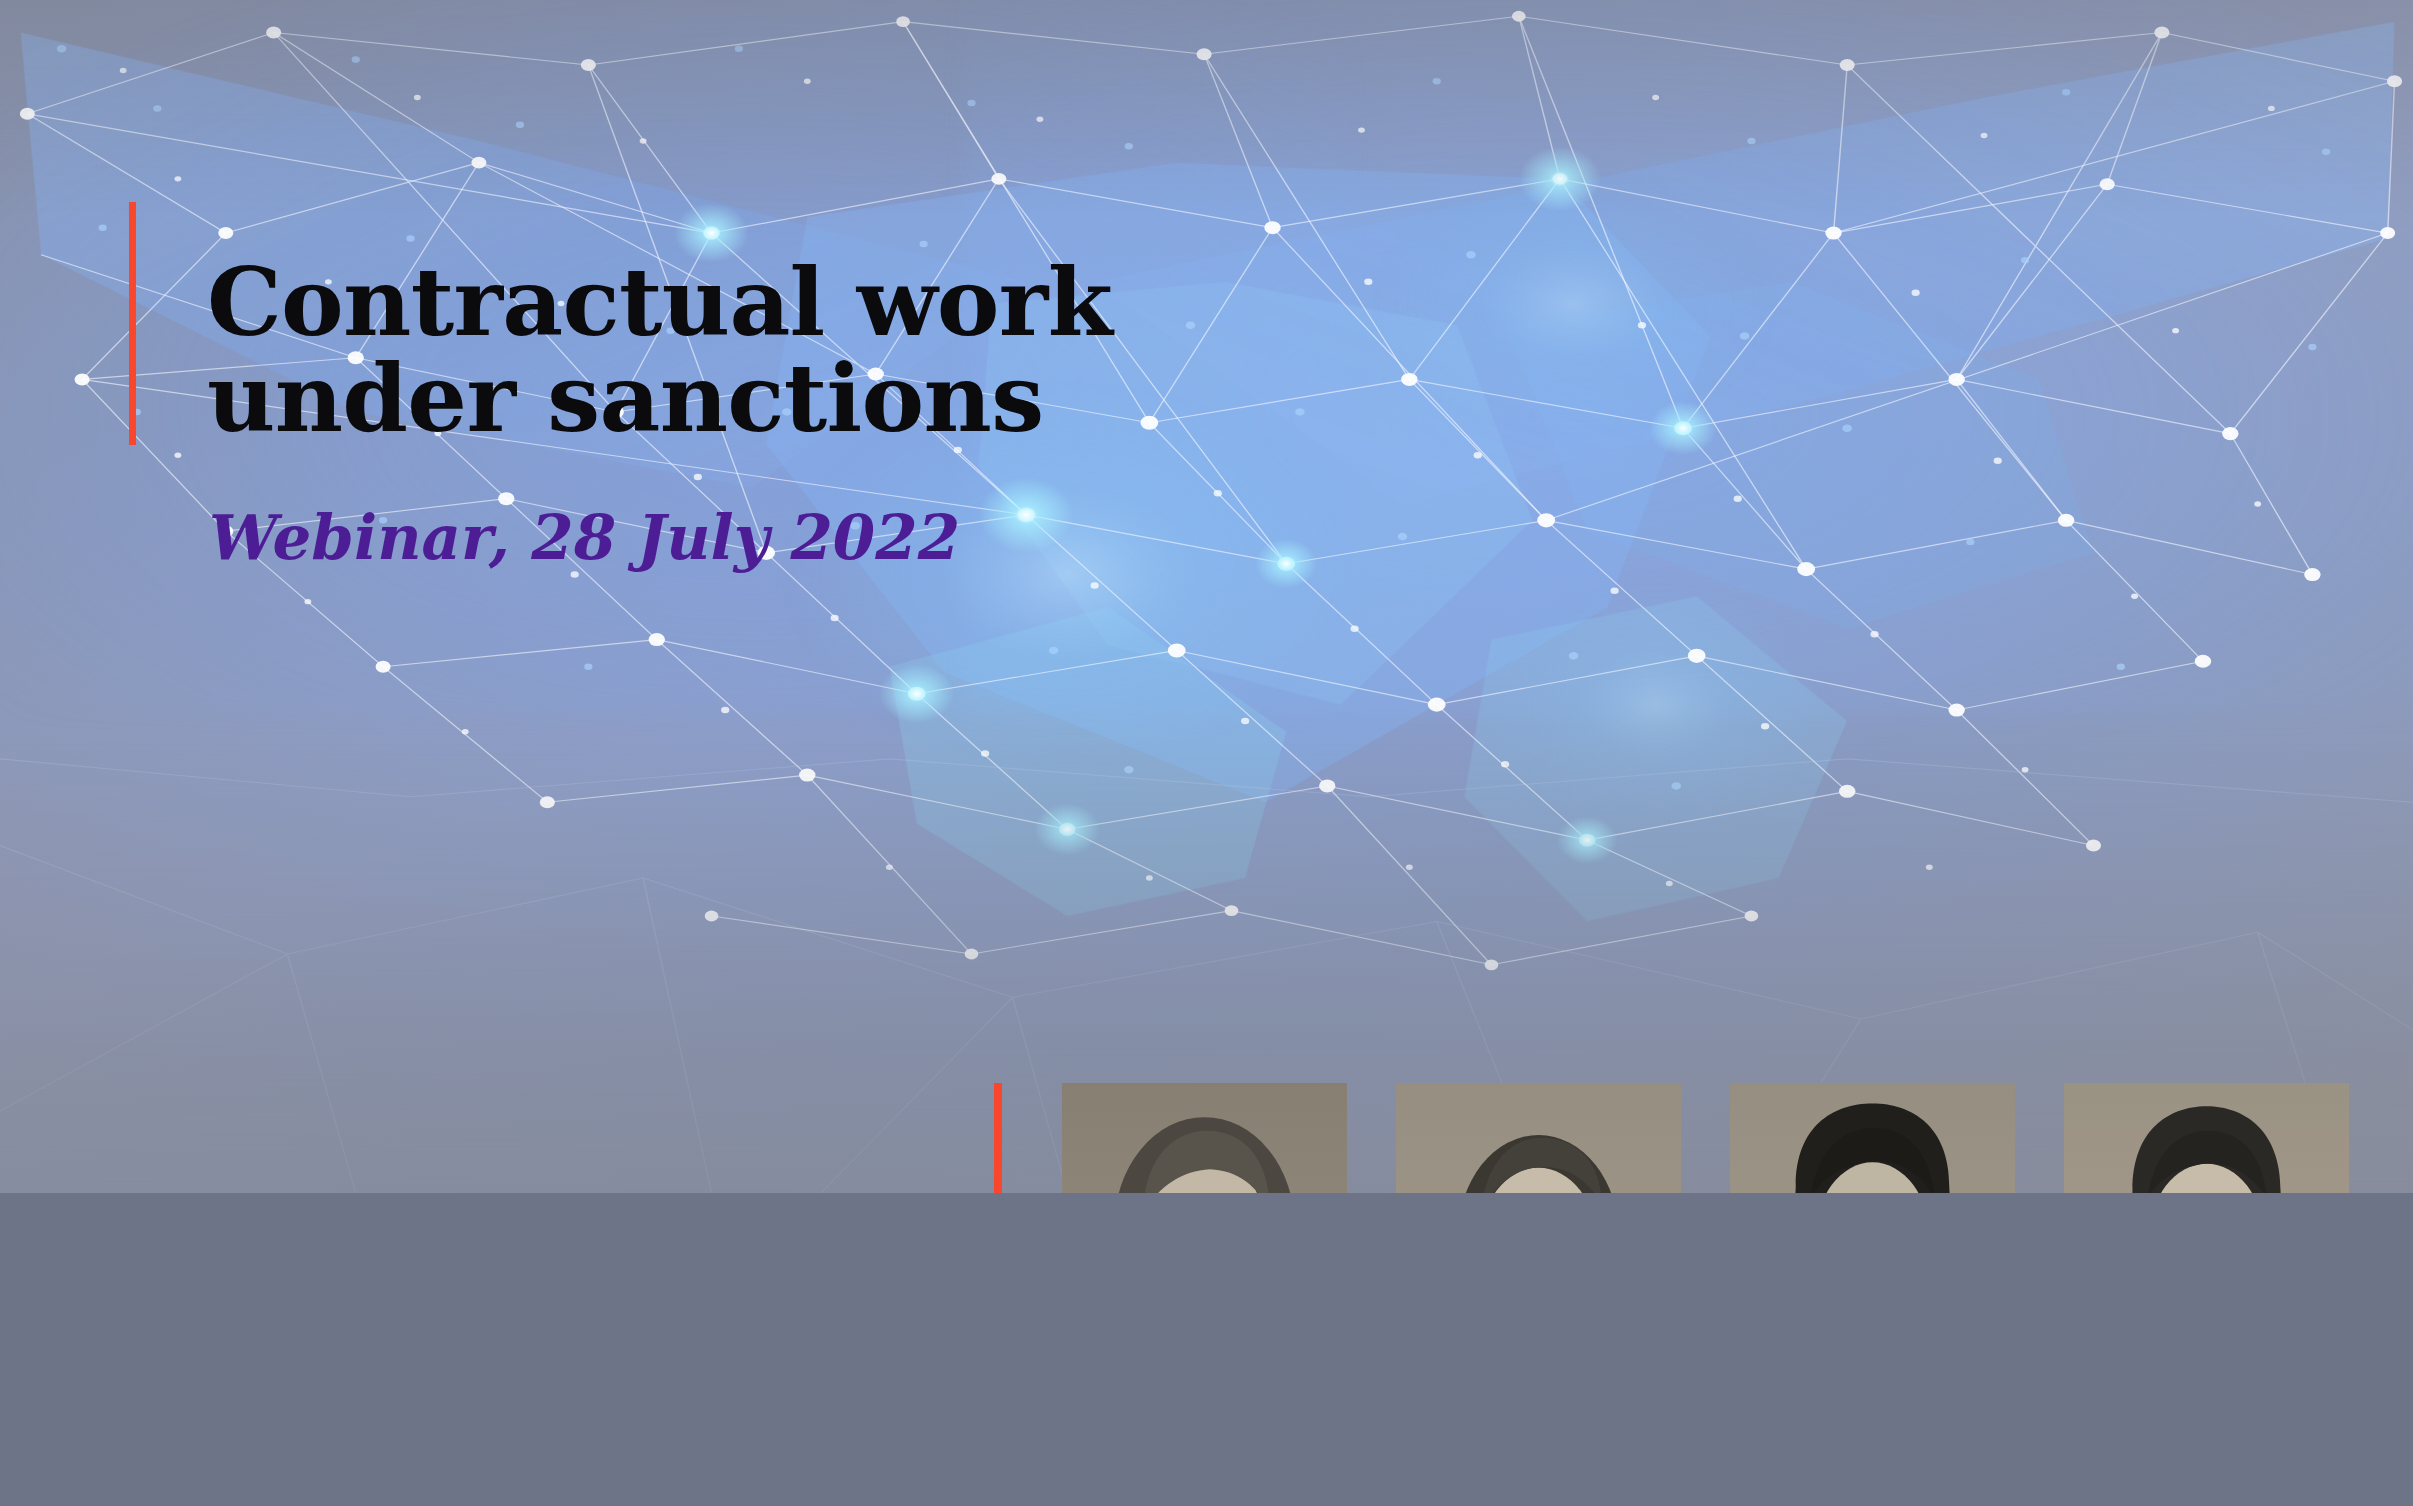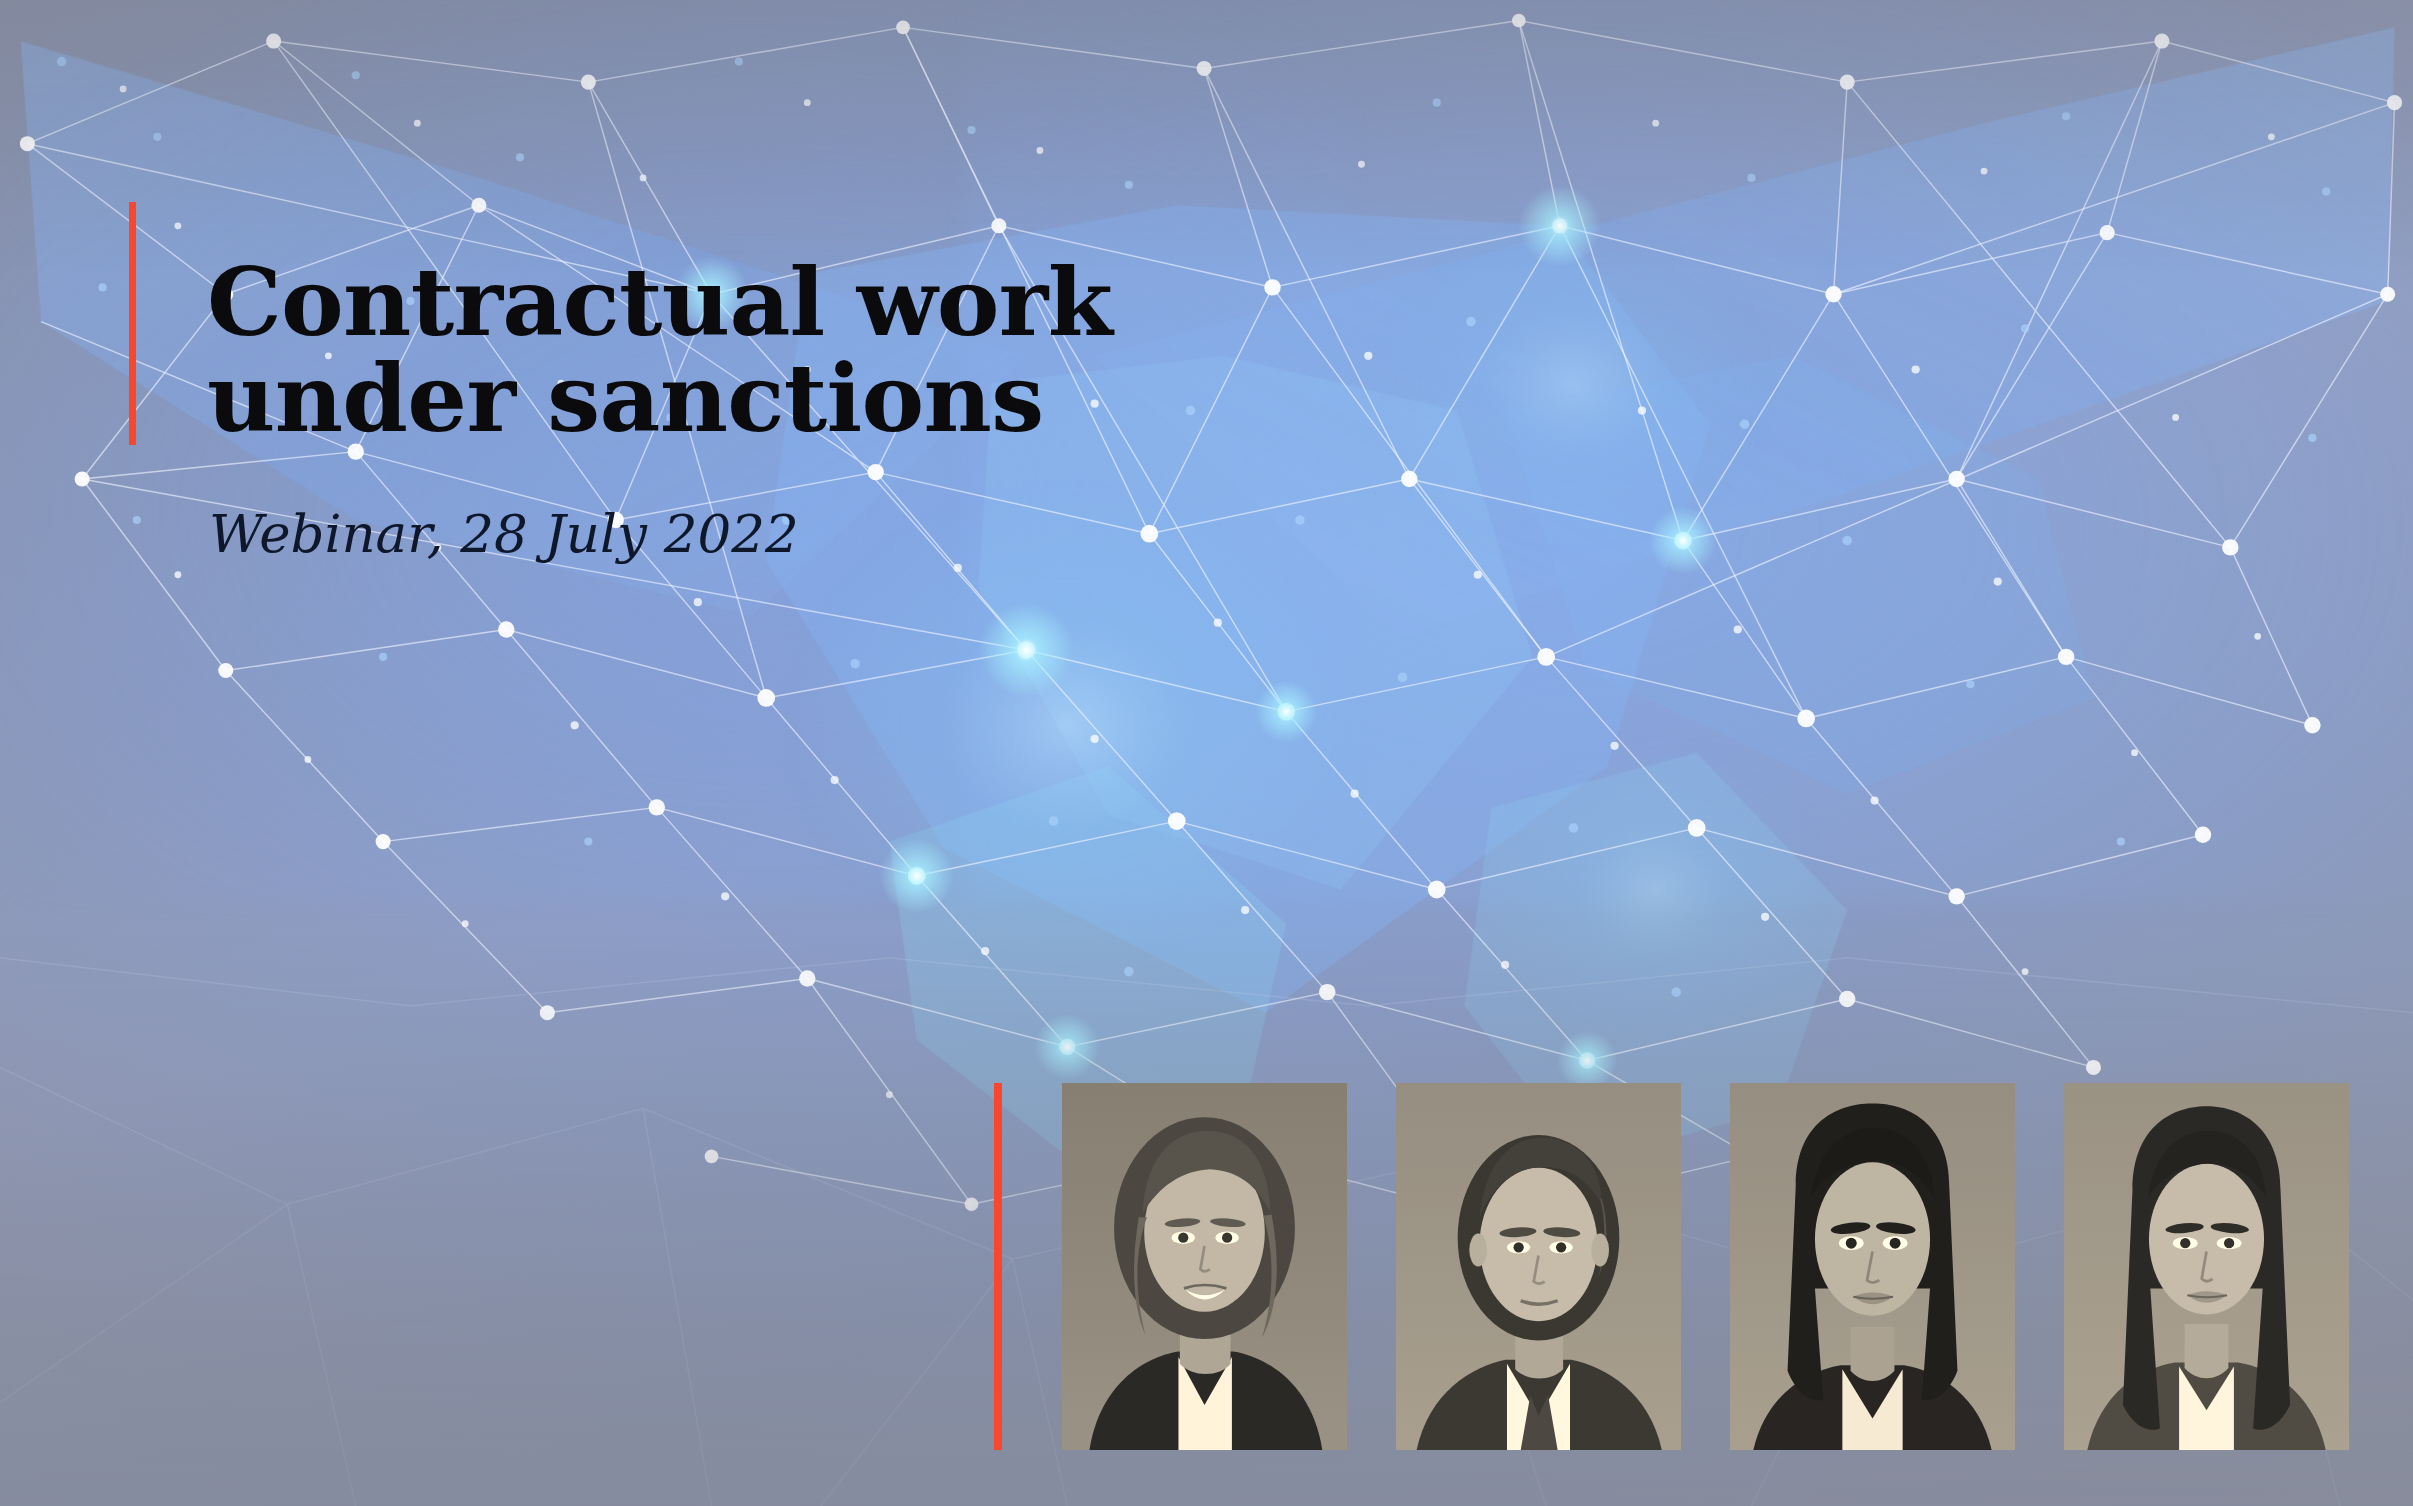--- a/index.html
+++ b/index.html
@@ -3,21 +3,21 @@
 <meta charset="utf-8">
 <style>
   html, body {
     margin: 0;
     padding: 0;
     background: #6e7487;
   }
   #banner {
     position: relative;
     width: 2413px;
-    height: 1506px;
+    height: 1193px;
     overflow: hidden;
     font-family: "Liberation Serif", serif;
     background: #8c92a6;
   }
 
   
   .bg-base {
     position: absolute;
     inset: 0;
     background:
@@ -71,25 +71,25 @@
     font-weight: bold;
     font-size: 94px;
     line-height: 1.02;
     letter-spacing: -0.7px;
     white-space: pre-line;
   }
   .subhead {
     position: absolute;
     left: 209px;
     top: 506px;
-    color: #0f172a;
+    color: #4c1d95;
     font-family: "DejaVu Serif", "Liberation Serif", serif;
     font-style: italic;
-    font-weight: normal;
-    font-size: 53px;
+    font-weight: bold;
+    font-size: 61px;
     line-height: 1.05;
     letter-spacing: 0px;
     white-space: nowrap;
   }
 
   
   .speakers-accent-bar {
     position: absolute;
     left: 994px;
     top: 1083px;

